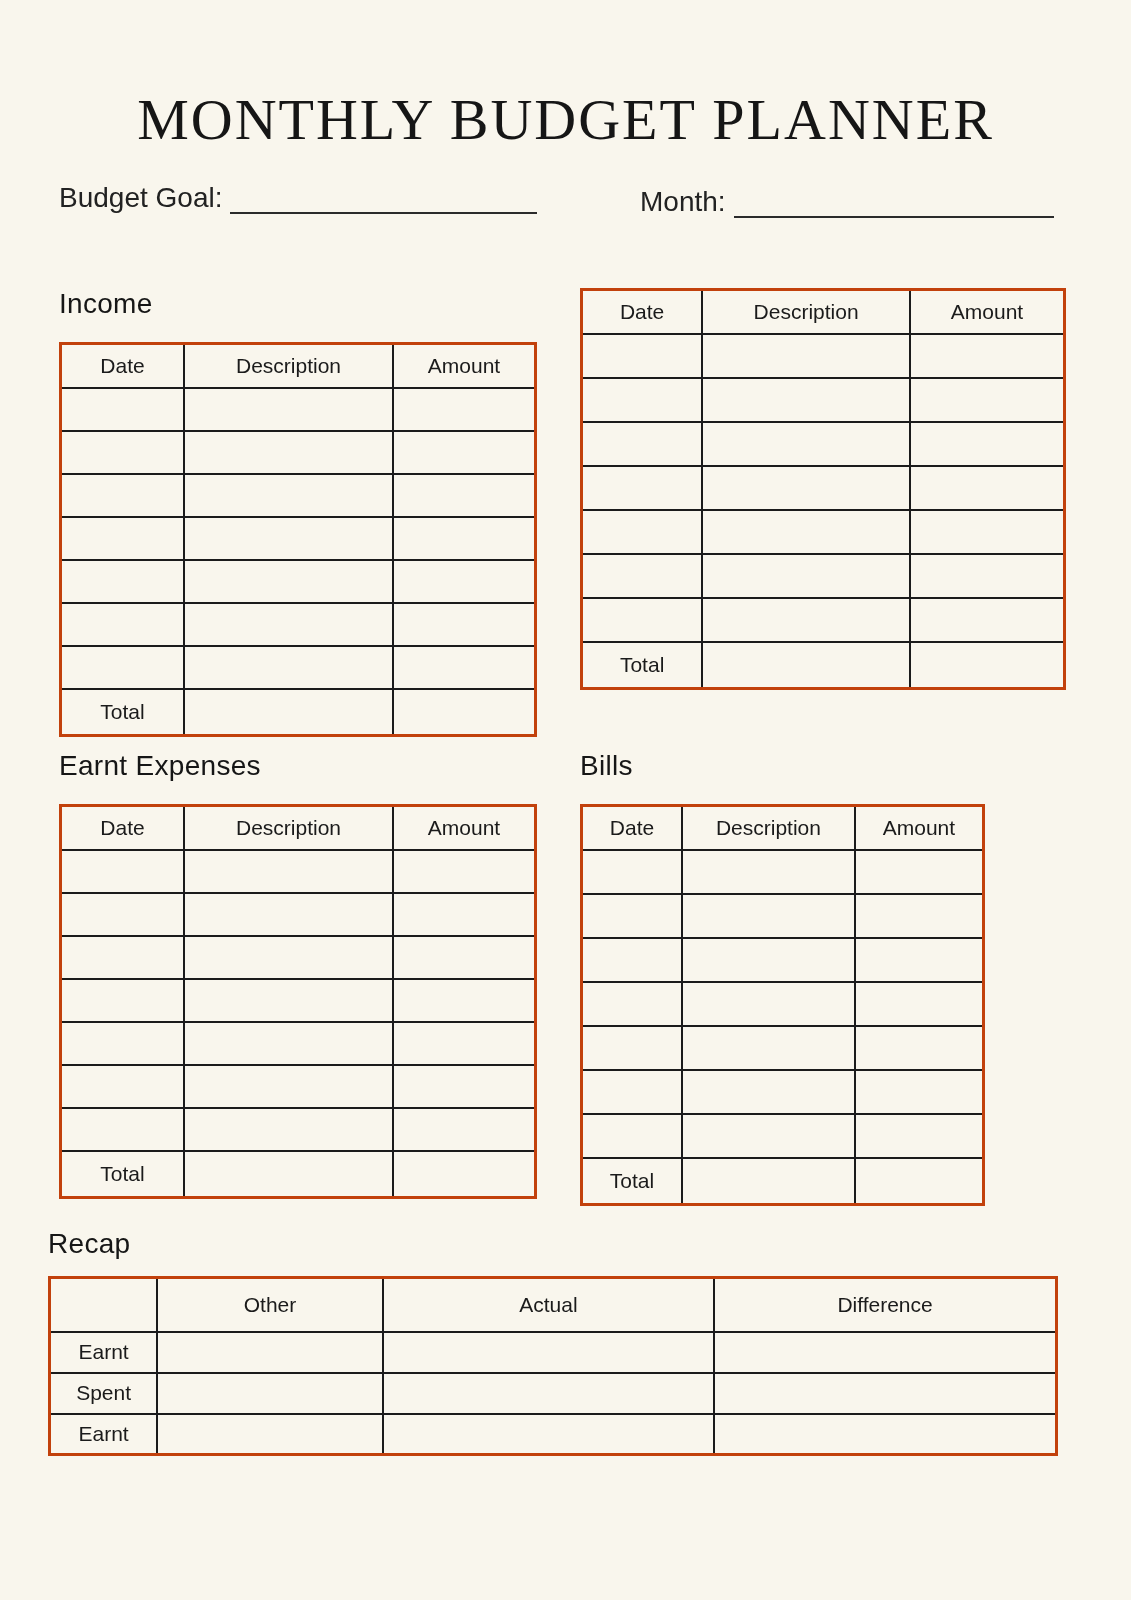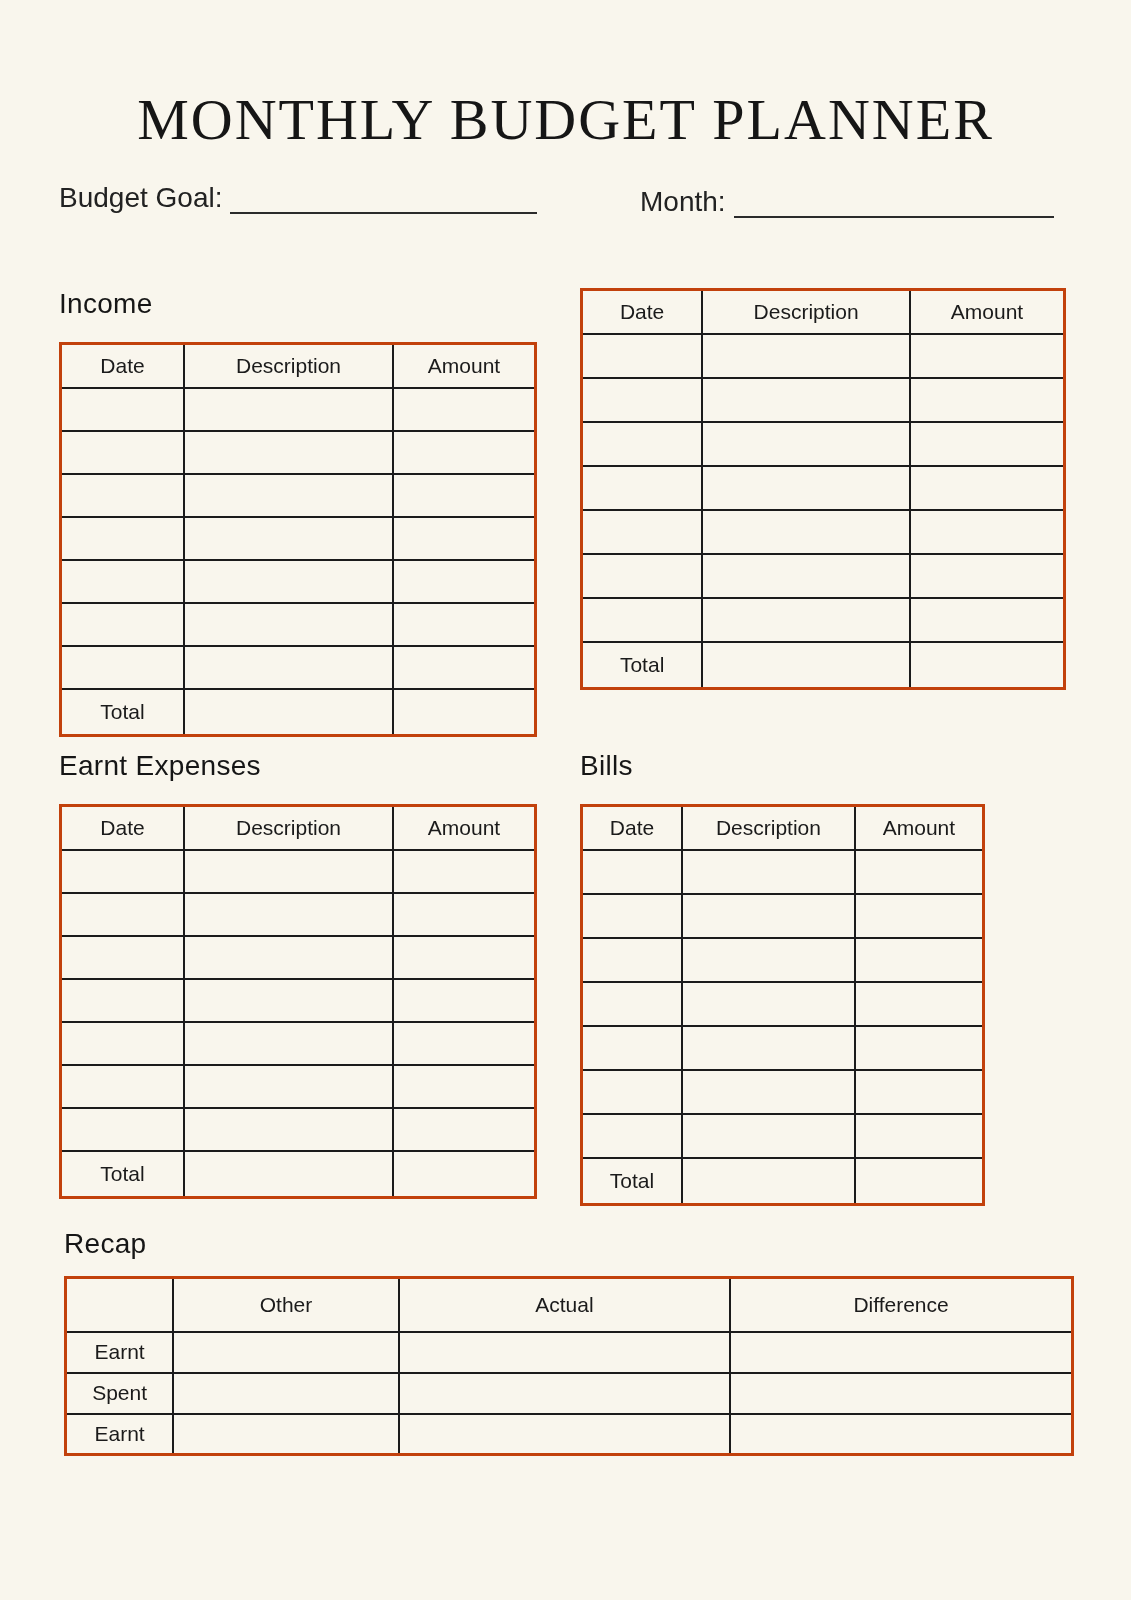--- a/index.html
+++ b/index.html
@@ -29,21 +29,21 @@
   #field-month { left: 640px; top: 184px; width: 414px; }
   .field-label { font-size: 28px; line-height: 1.25; white-space: nowrap; padding-right: 8px; color: #222; }
   .field-line { flex: 1; height: 32px; border-bottom: 2px solid #2b2b2b; }
 
   
   .entry-section, #sec-recap { position: absolute; }
   #sec-income { left: 59px; top: 288px; width: 478px; }
   #sec-fixed-expenses { left: 580px; top: 288px; width: 486px; }
   #sec-other-expenses { left: 59px; top: 750px; width: 478px; }
   #sec-bills { left: 580px; top: 750px; width: 405px; }
-  #sec-recap { left: 64px; top: 1228px; width: 1010px; }
+  #sec-recap { left: 48px; top: 1228px; width: 1010px; }
   .section-title {
     font-size: 28px;
     font-weight: 400;
     margin: 0 0 22px 0;
     color: #161616;
     letter-spacing: 0.3px;
   }
   #sec-recap .section-title { margin-bottom: 16px; }
 
   

